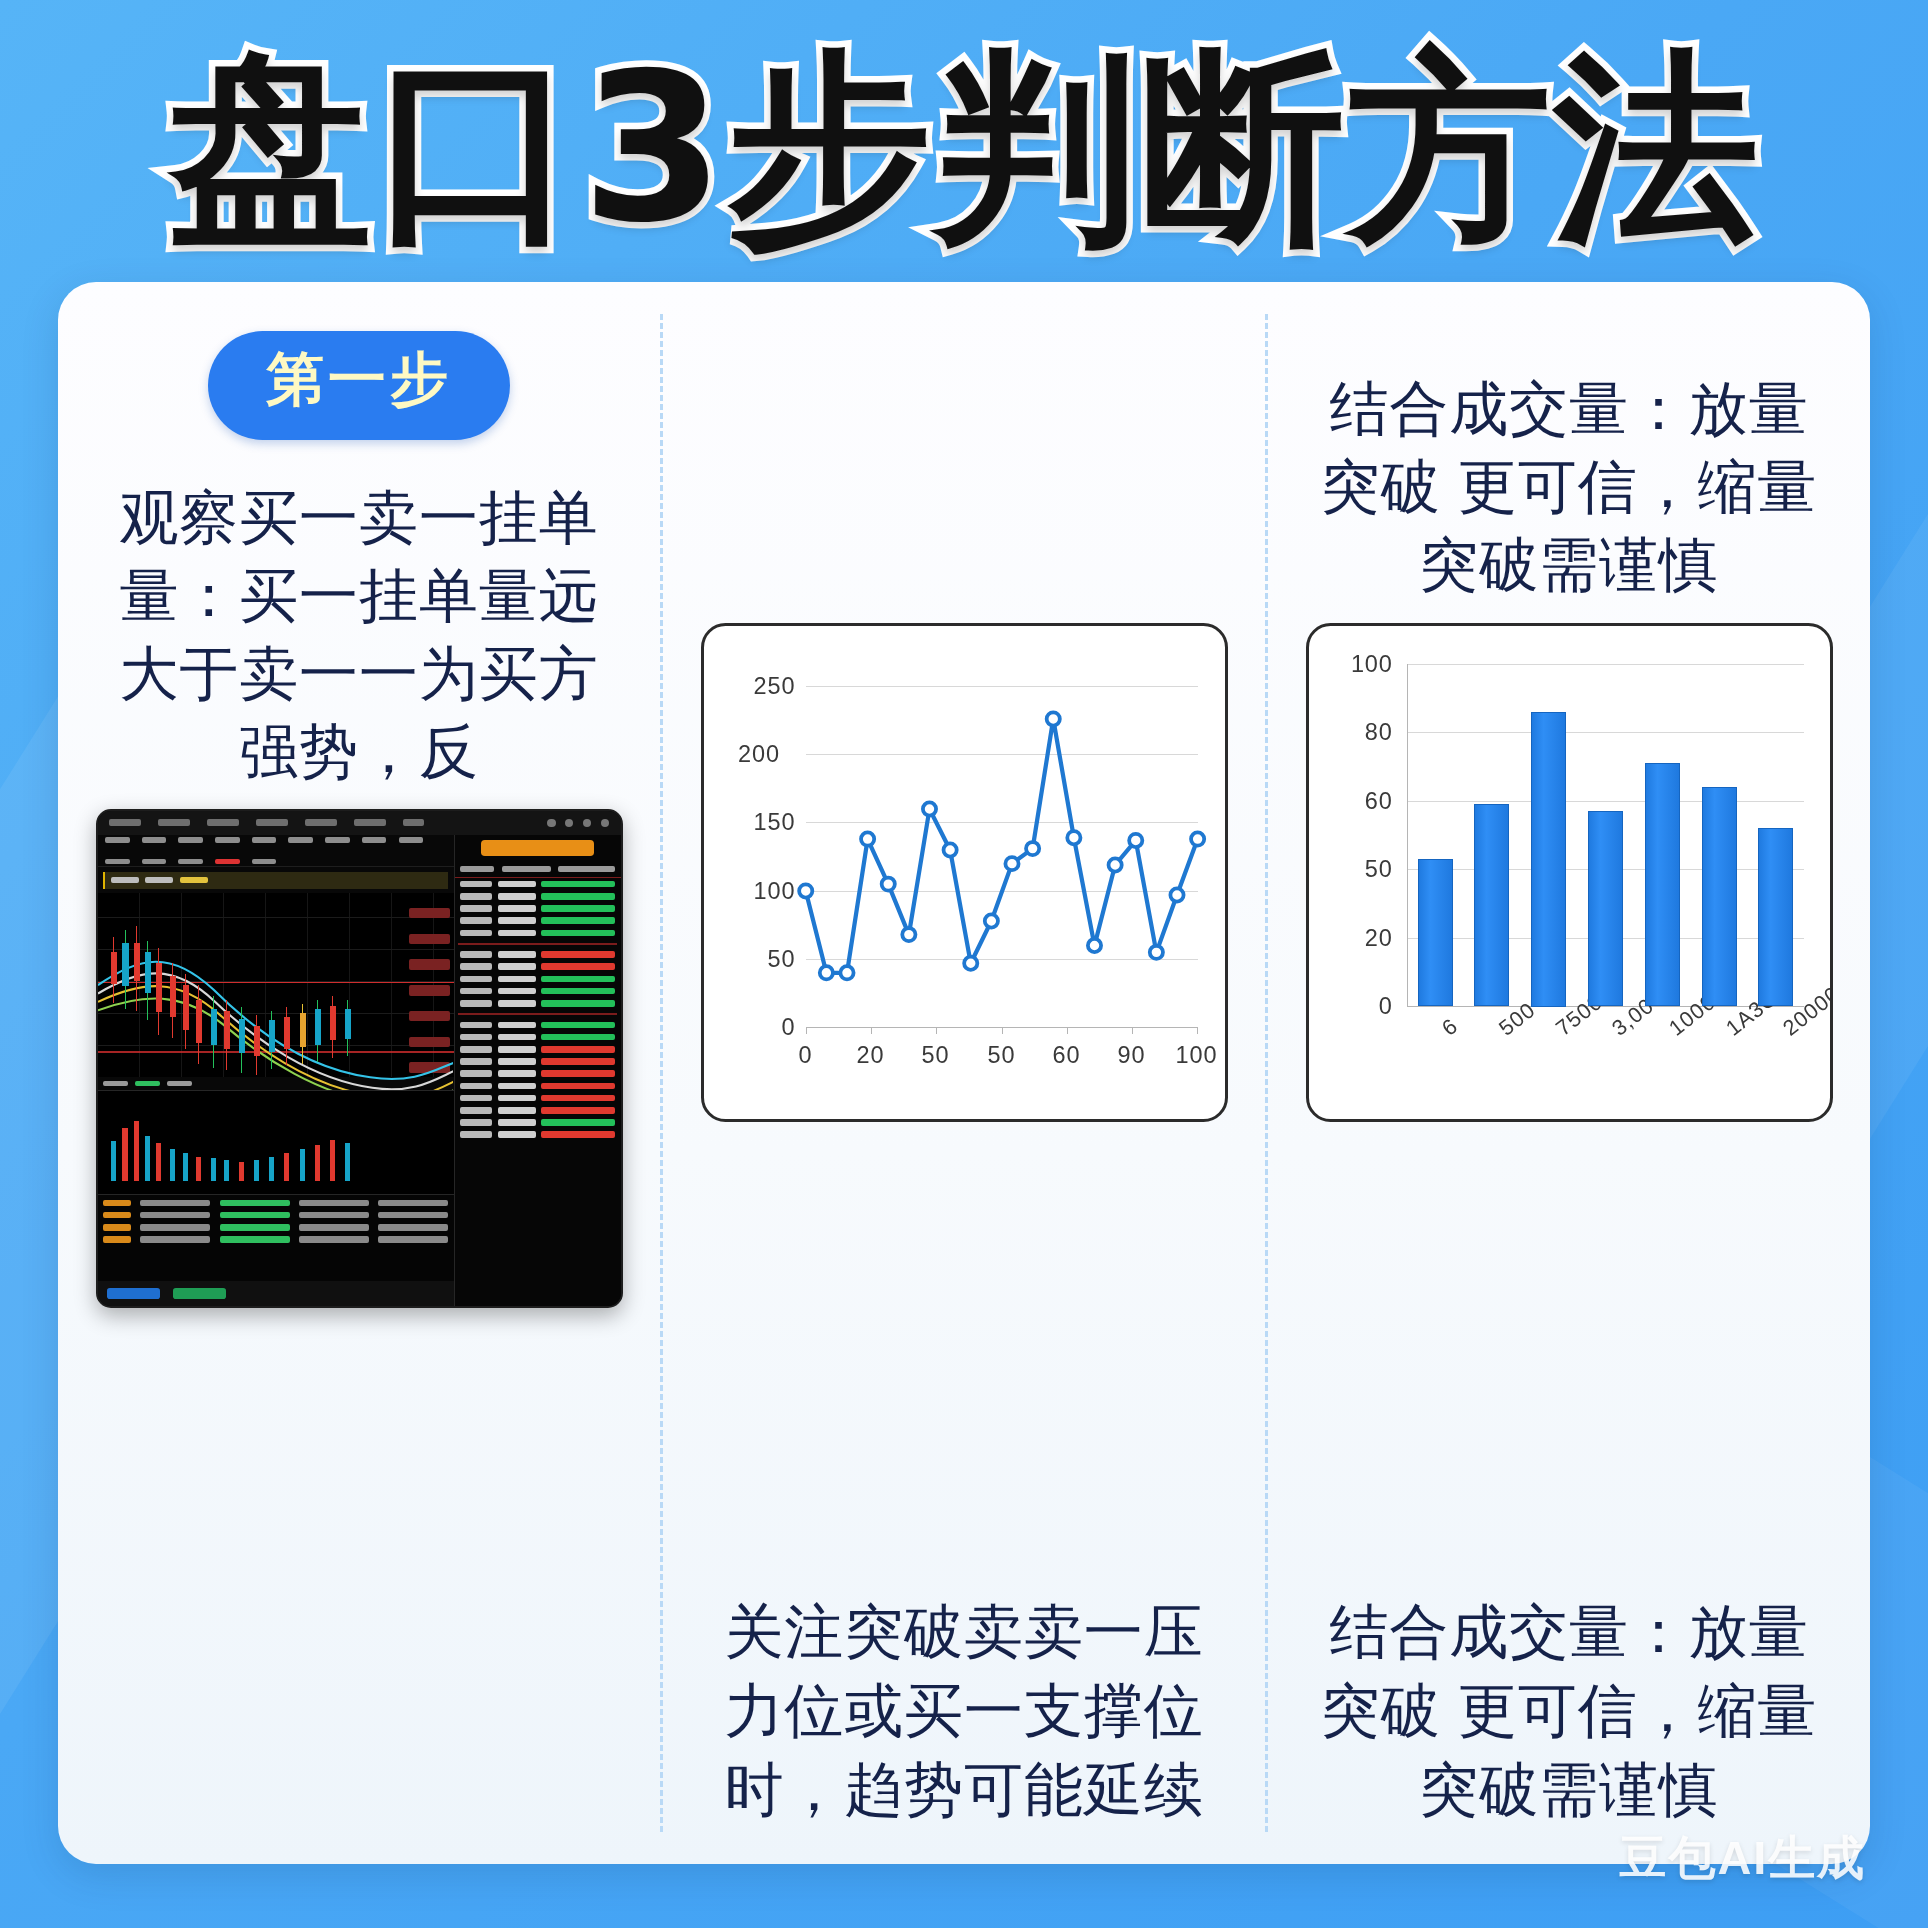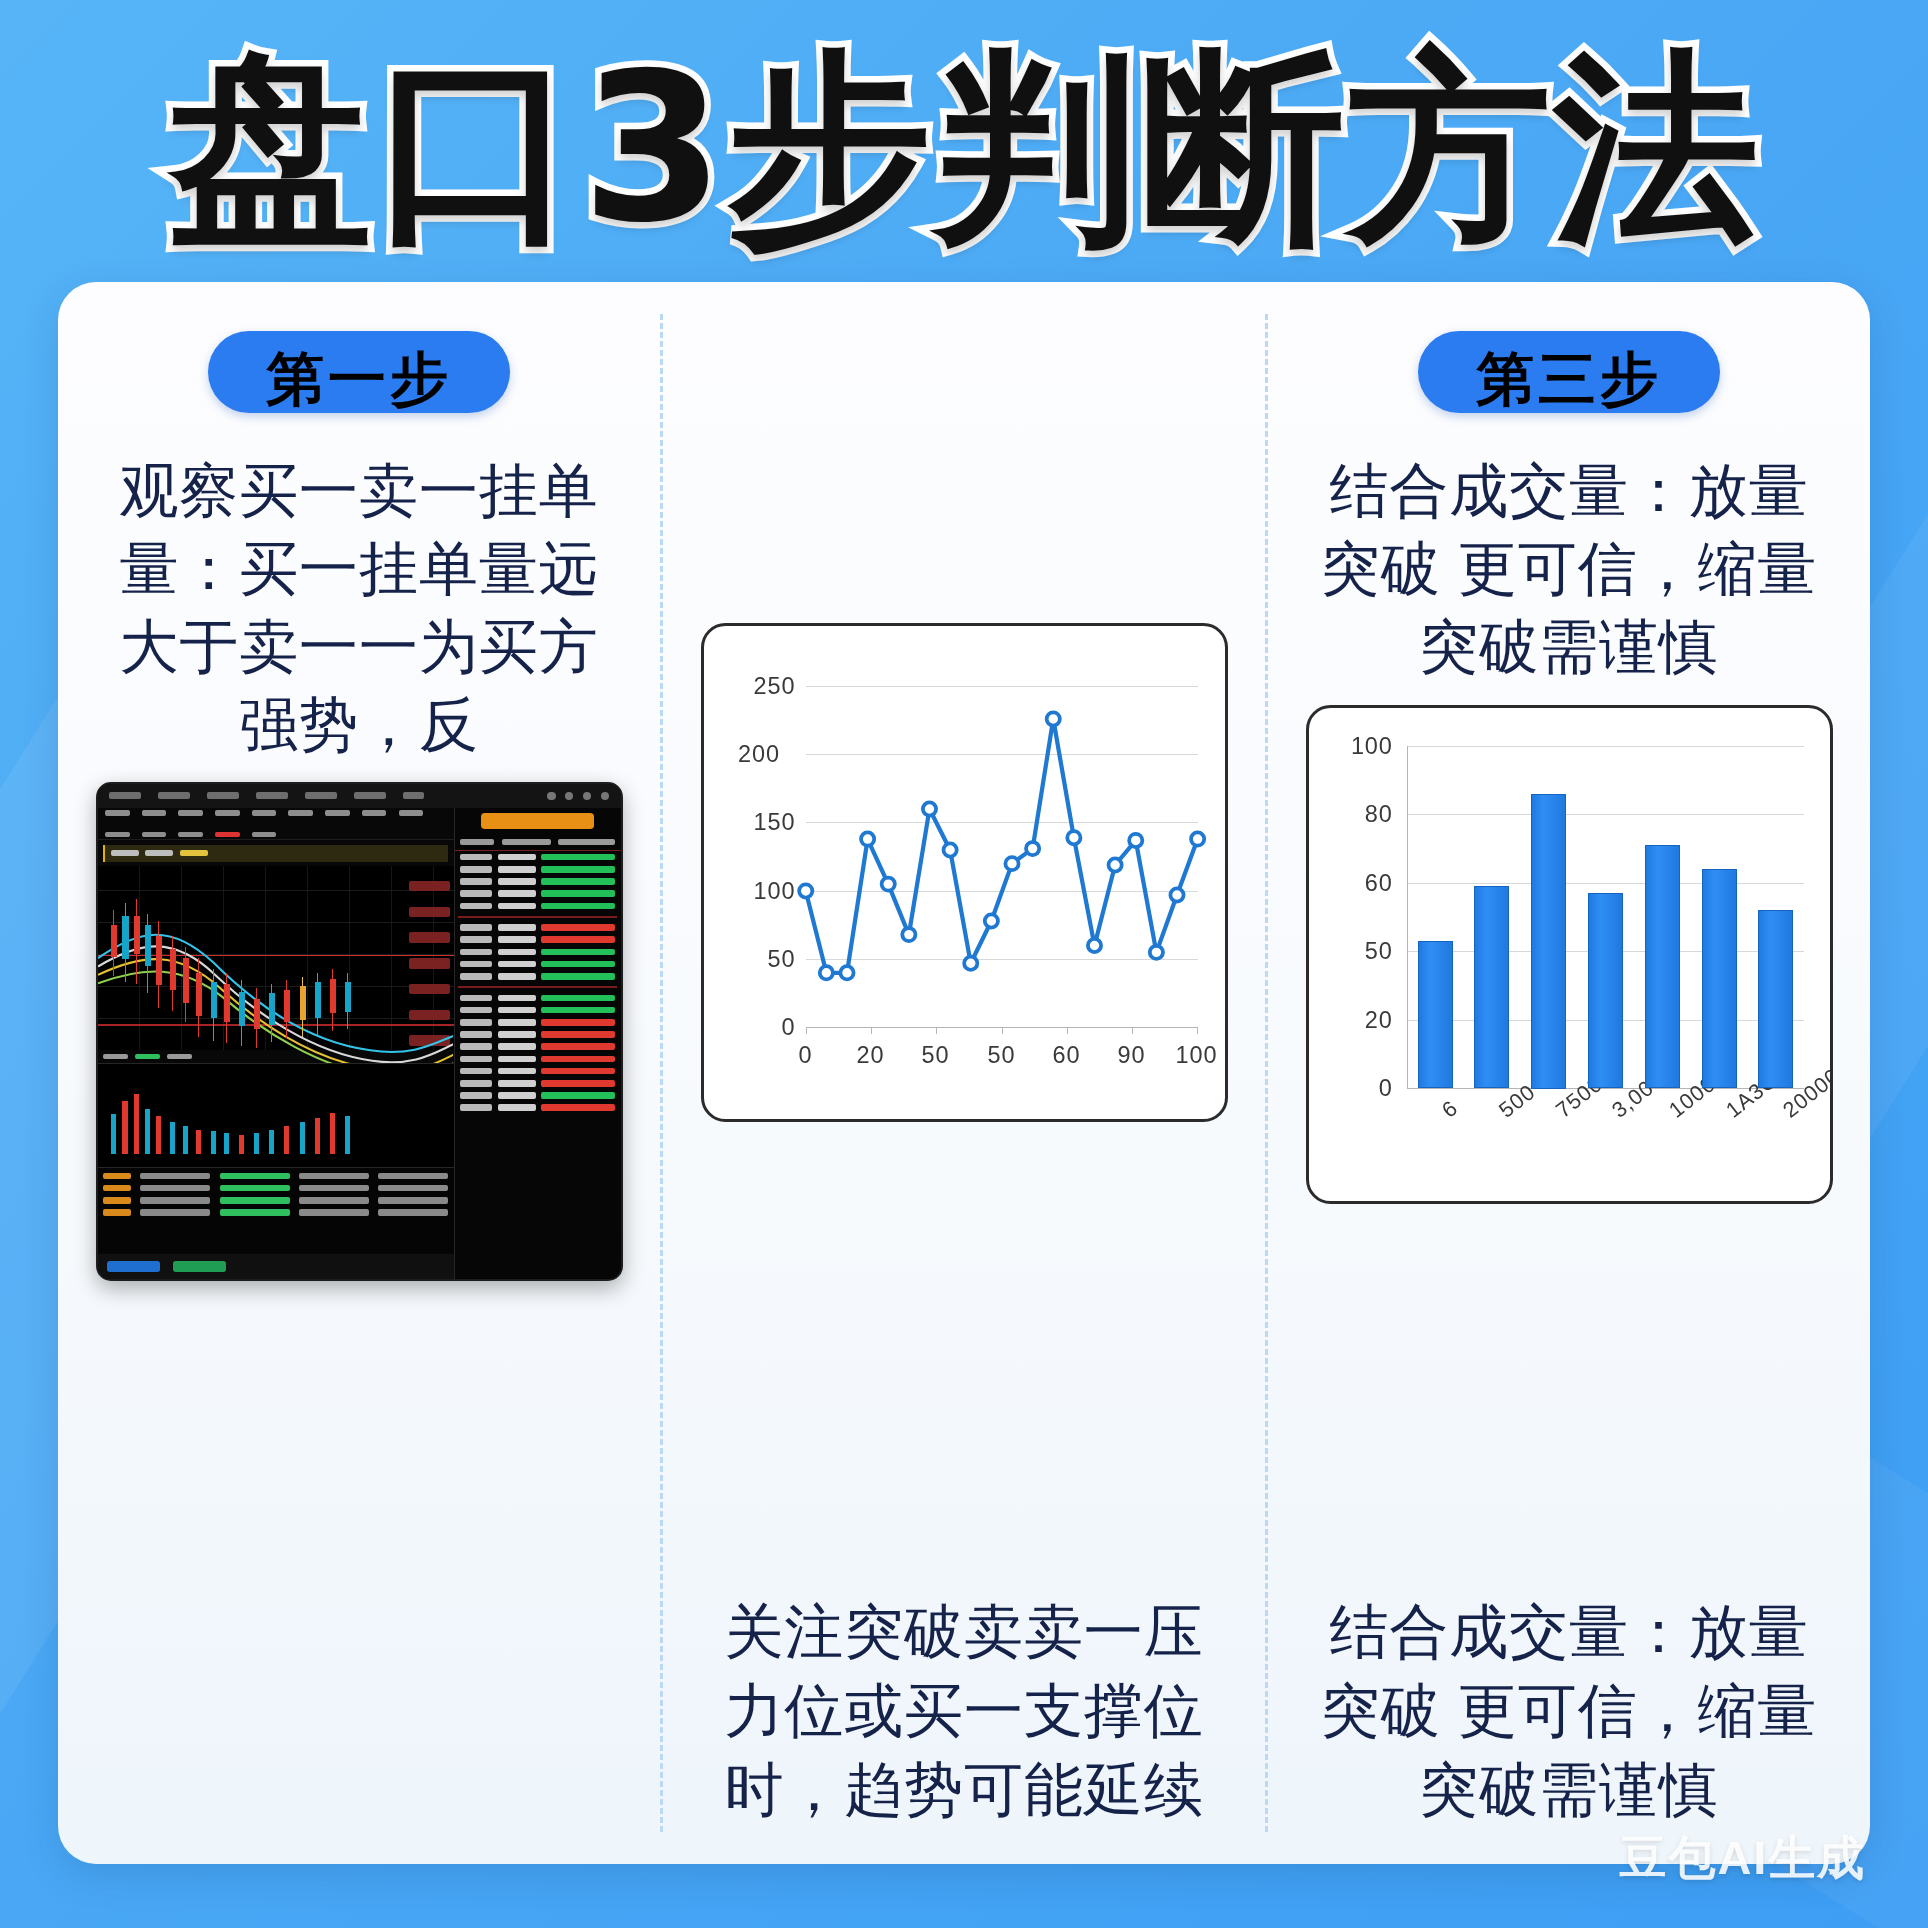--- a/index.html
+++ b/index.html
@@ -56,25 +56,25 @@
   .divider {
     width: 0px;
     border-left: 3.8px dashed #b9d9f6;
     margin: 32px 0 32px 0;
     flex: 0 0 auto;
   }
 
   
   .badge {
     background: #2a7cf0;
-    color: #000000;
+    color: #fef9c3;
     font-size: 58px;
     font-weight: 700;
     letter-spacing: 3.8px;
-    padding: 19px 58px 5px 58px;
+    padding: 19px 58px 32px 58px;
     border-radius: 66px;
     line-height: 1;
     box-shadow: 0 3.8px 9.4px rgba(20,80,180,0.25);
     white-space: nowrap;
   }
 
   
   .lead {
     margin-top: 40px;
     font-size: 59px;
@@ -592,21 +592,20 @@
           </div>
       </div>
     </div>
 
     <div class="caption">关注突破卖卖一压力位或买一支撑位时，趋势可能延续</div>
   </div>
 
   <div class="divider"></div>
 
   <div class="col">
-    <div class="badge">第三步</div>
     <div class="lead">结合成交量：放量突破 更可信，缩量突破需谨慎</div>
 
     <div class="figure">
       <div class="plot">
         <div class="plot-inner" id="bar-plot">
             <div class="gridline" style="left: 98px; width: 397px; top: 380px; background: rgb(181, 181, 181);"></div>
             <div class="ytick" style="left: 11.3px; top: 380px;">0</div>
             <div class="gridline" style="left: 98px; width: 397px; top: 312px;"></div>
             <div class="ytick" style="left: 11.3px; top: 312px;">20</div>
             <div class="gridline" style="left: 98px; width: 397px; top: 243px;"></div>

